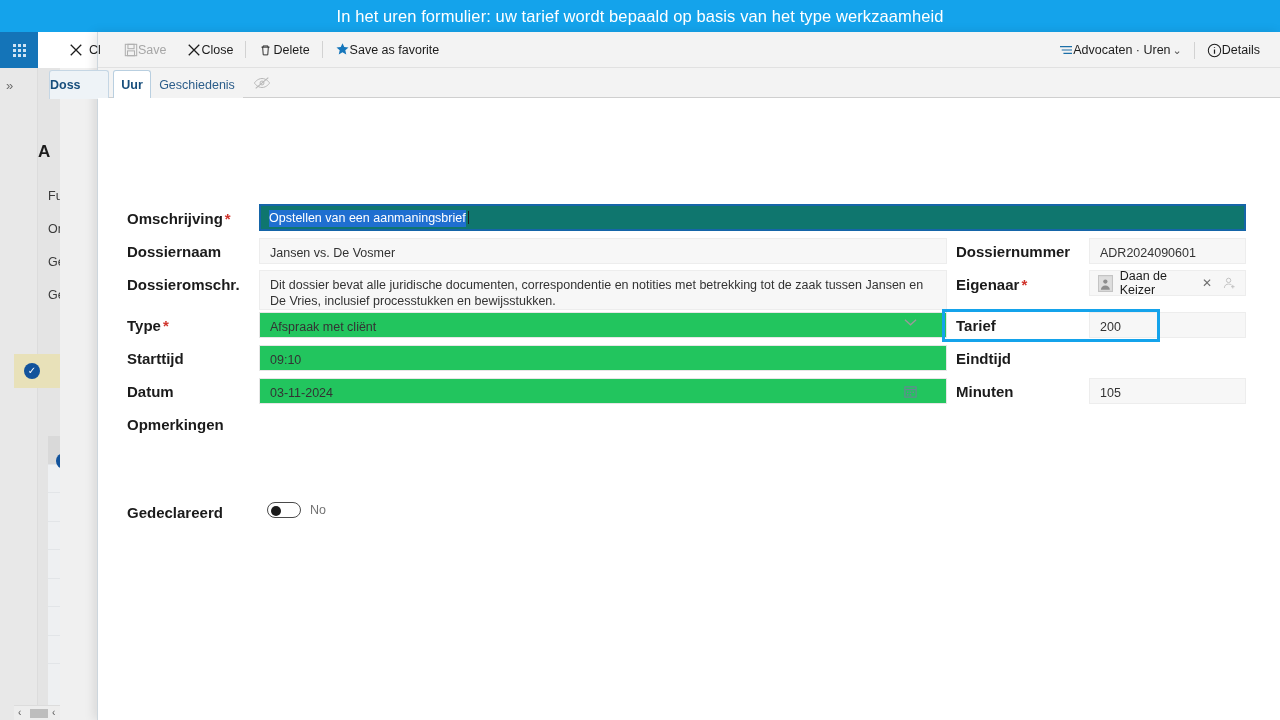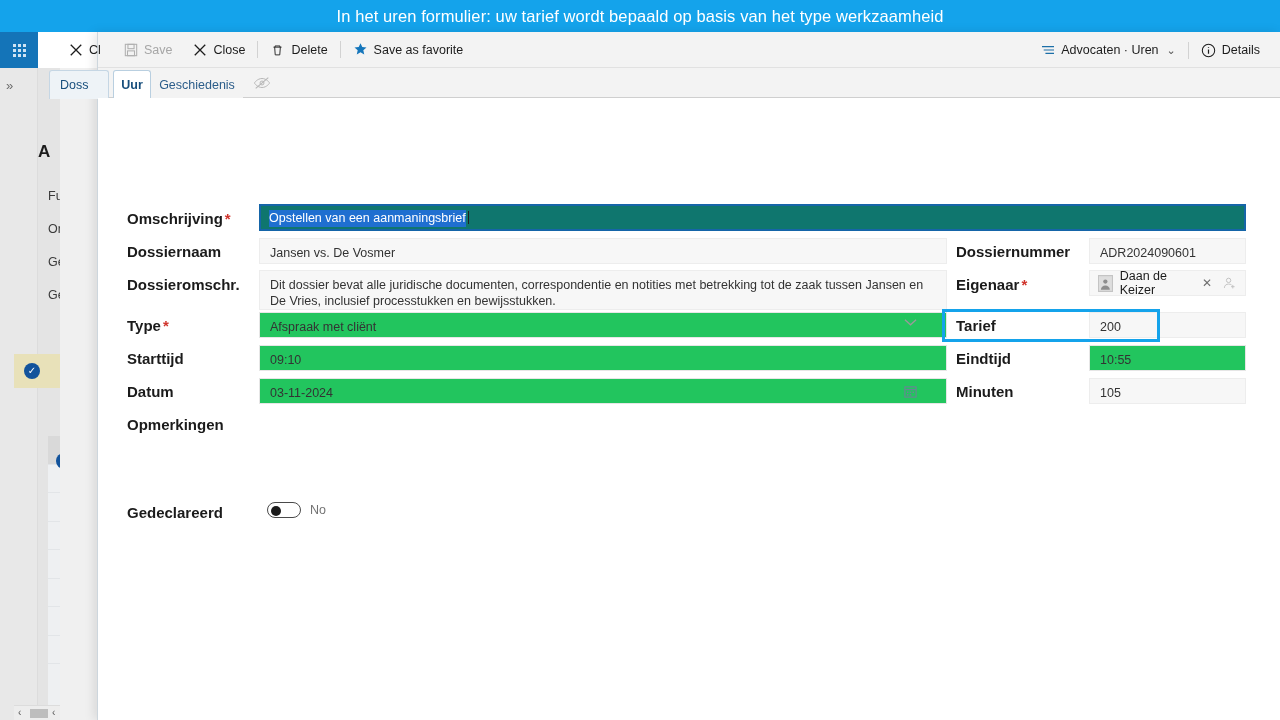--- a/index.html
+++ b/index.html
@@ -78,21 +78,21 @@
     background: #ffffff; border-left: 1px solid #cdd6dd;
     box-shadow: -3px 0 10px rgba(0,0,0,.10);
   }
 
   .toolbar {
     position: relative; height: 36px; background: #f3f3f3;
     border-bottom: 1px solid #e1e1e1;
     display: flex; align-items: center; padding-left: 15px;
   }
   .tb-item {
-    display: flex; align-items: center; gap: 6px;
+    display: flex; align-items: center; 
     font-size: 12.5px; color: #1c1c1c; padding: 0 10px; height: 26px; cursor: default;
   }
   .tb-item.disabled { color: #a6a6a6; }
   .tb-sep { width: 1px; height: 17px; background: #d2d2d2; margin: 0 2px; }
   .tb-right { position: absolute; right: 10px; top: 0; height: 36px; display: flex; align-items: center; }
   .tb-icon { width: 15px; height: 15px; display: inline-flex; align-items: center; justify-content: center; }
   .tb-icon svg { display: block; }
 
   
   .dlg-close {
@@ -112,22 +112,22 @@
     font-size: 12.5px; color: #2b5d8a;
     border: 1px solid #c5d6e4; border-bottom: none;
     background: #eef3f7;
     border-radius: 3px 3px 0 0;
   }
   .tab.active { background: #ffffff; color: #174e7c; font-weight: bold; border-color: #b9cfe0; }
   .tab-eye { position: absolute; top: 7px; left: 250px; width: 18px; height: 16px; opacity: .45; }
 
   .tab-ghost {
     position: absolute; left: -49px; top: 2px; height: 29px; width: 60px;
-    display: flex; align-items: center; padding-left: 10px;
-    font-size: 12.5px; font-weight: normal; color: #174e7c;
+    display: flex; align-items: center; 
+    font-size: 12.5px; font-weight: bold; color: #174e7c;
     background: #eef3f7; border: 1px solid #c5d6e4; border-bottom: none; border-radius: 3px 3px 0 0;
   }
 
   
   .form { position: relative; height: 622px; background: #ffffff; }
 
   .flabel {
     position: absolute; font-size: 15px; color: #1b1b1b; font-weight: bold;
   }
   .req { color: #d0342c; font-weight: bold; margin-left: 2px; }
@@ -463,23 +463,20 @@
         </span>
       </div>
 
       <div class="flabel" style="left:858px; top:219px;">Tarief</div>
       <div class="fval" style="left:991px; top:214px; width:157px; height:26px;">
         <span>200</span>
       </div>
       <div class="hl-box" style="left:844px; top:211px; width:218px; height:33px;"></div>
 
       <div class="flabel" style="left:858px; top:252px;">Eindtijd</div>
-      <div class="fval white" style="left:991px; top:247px; width:157px; height:26px;">
-        <span>10:55</span>
-      </div>
 
       <div class="flabel" style="left:858px; top:285px;">Minuten</div>
       <div class="fval" style="left:991px; top:280px; width:157px; height:26px;">
         <span>105</span>
       </div>
 
     </div>
   </div>
 </div>
 

